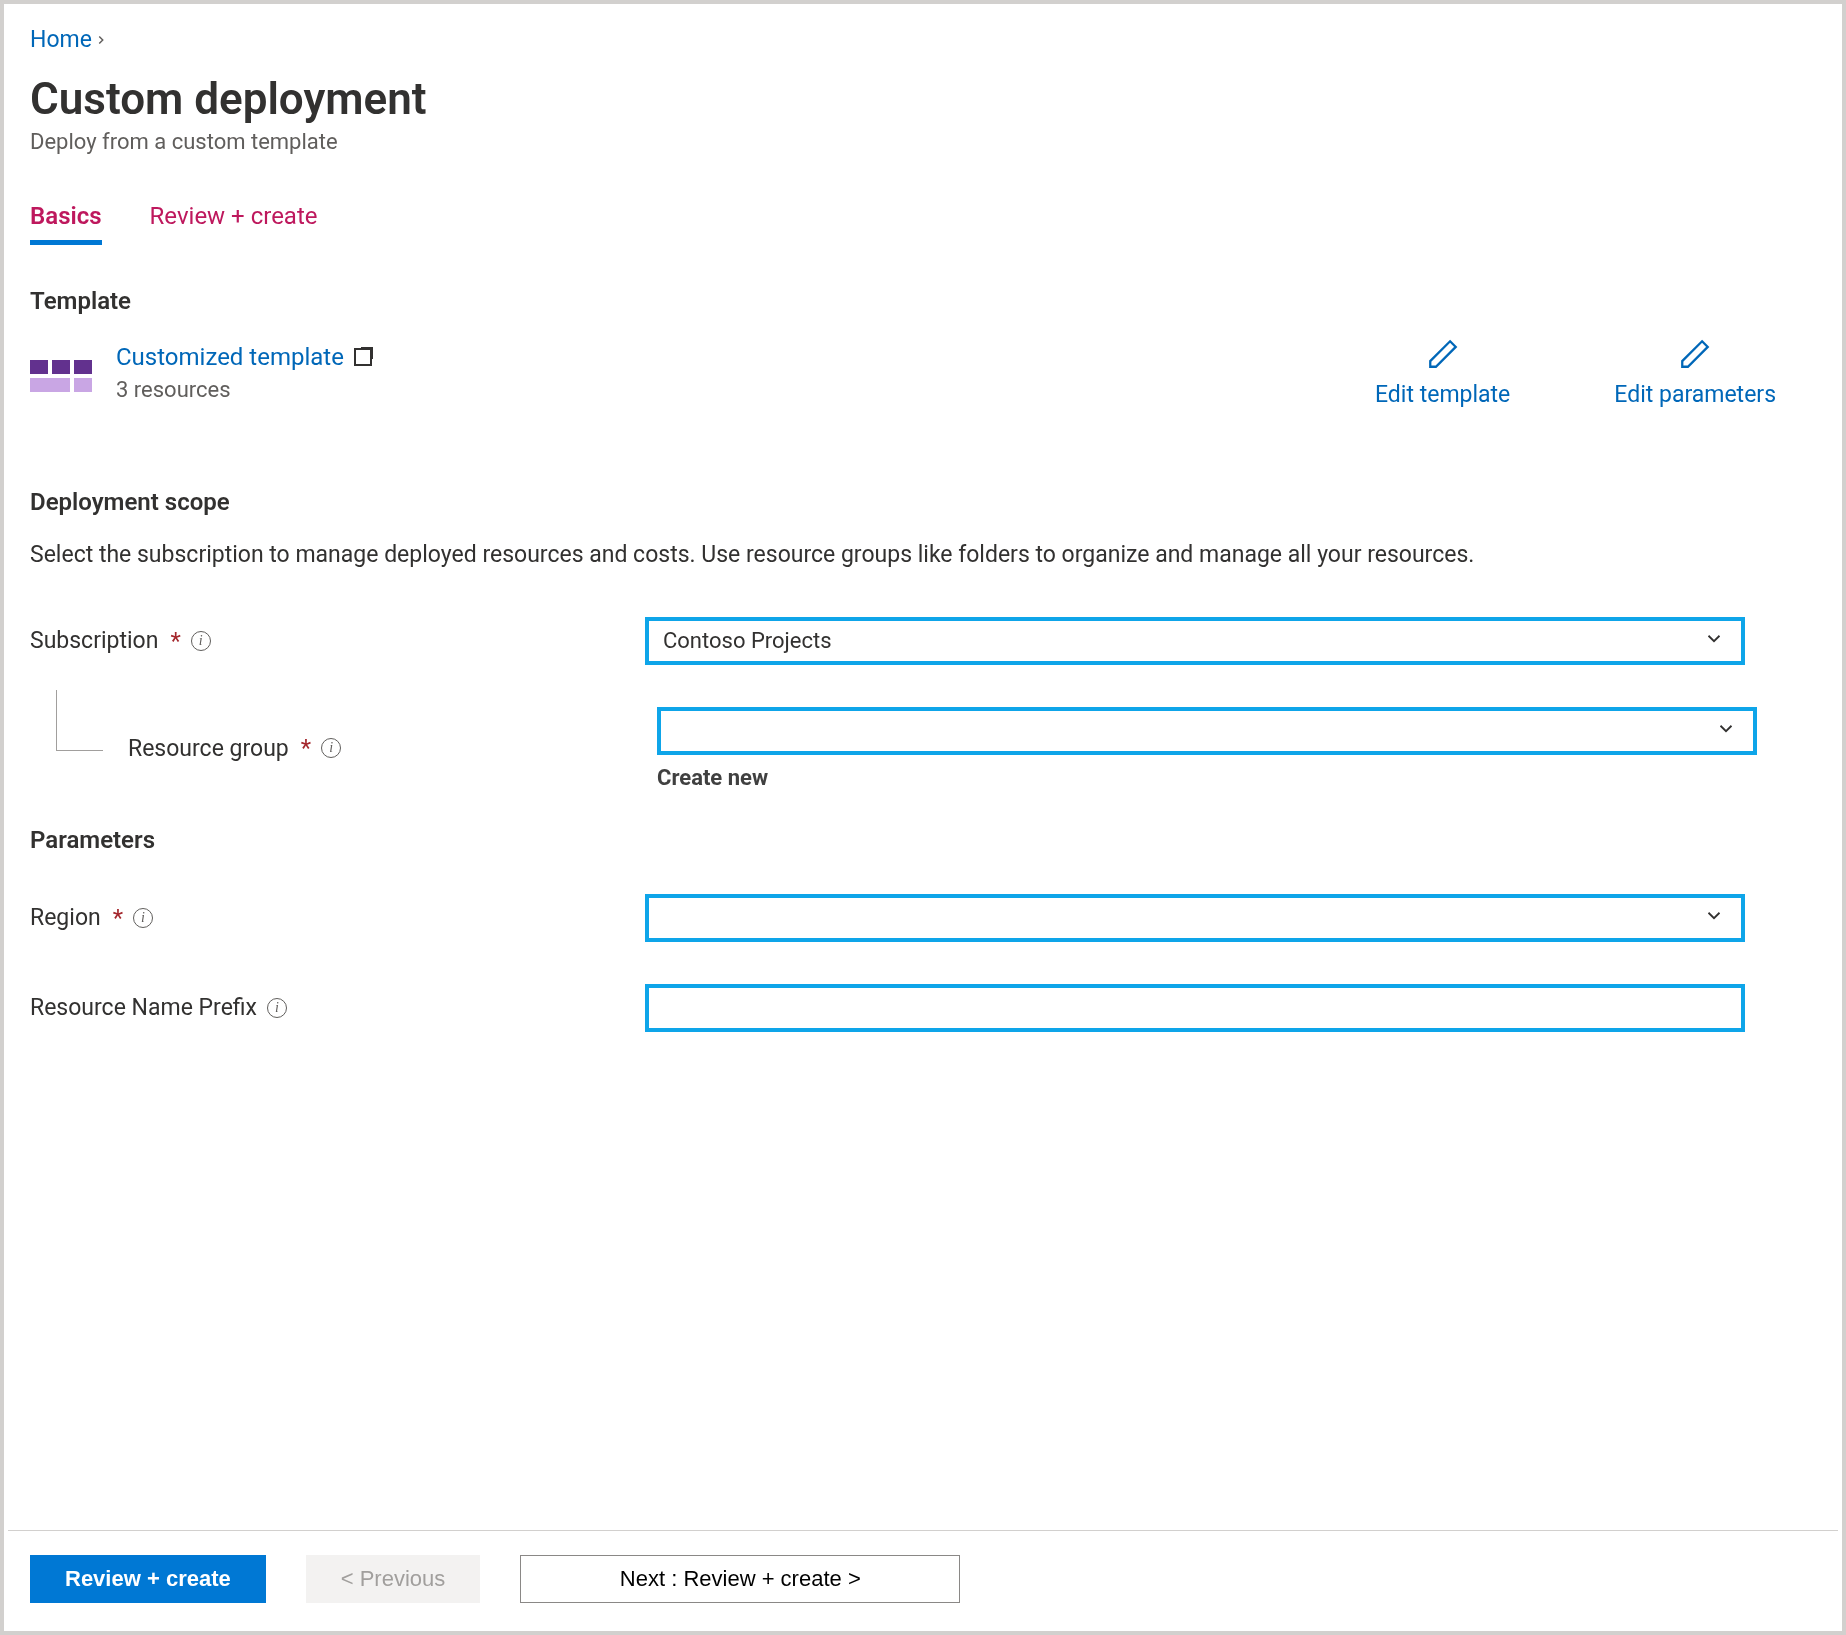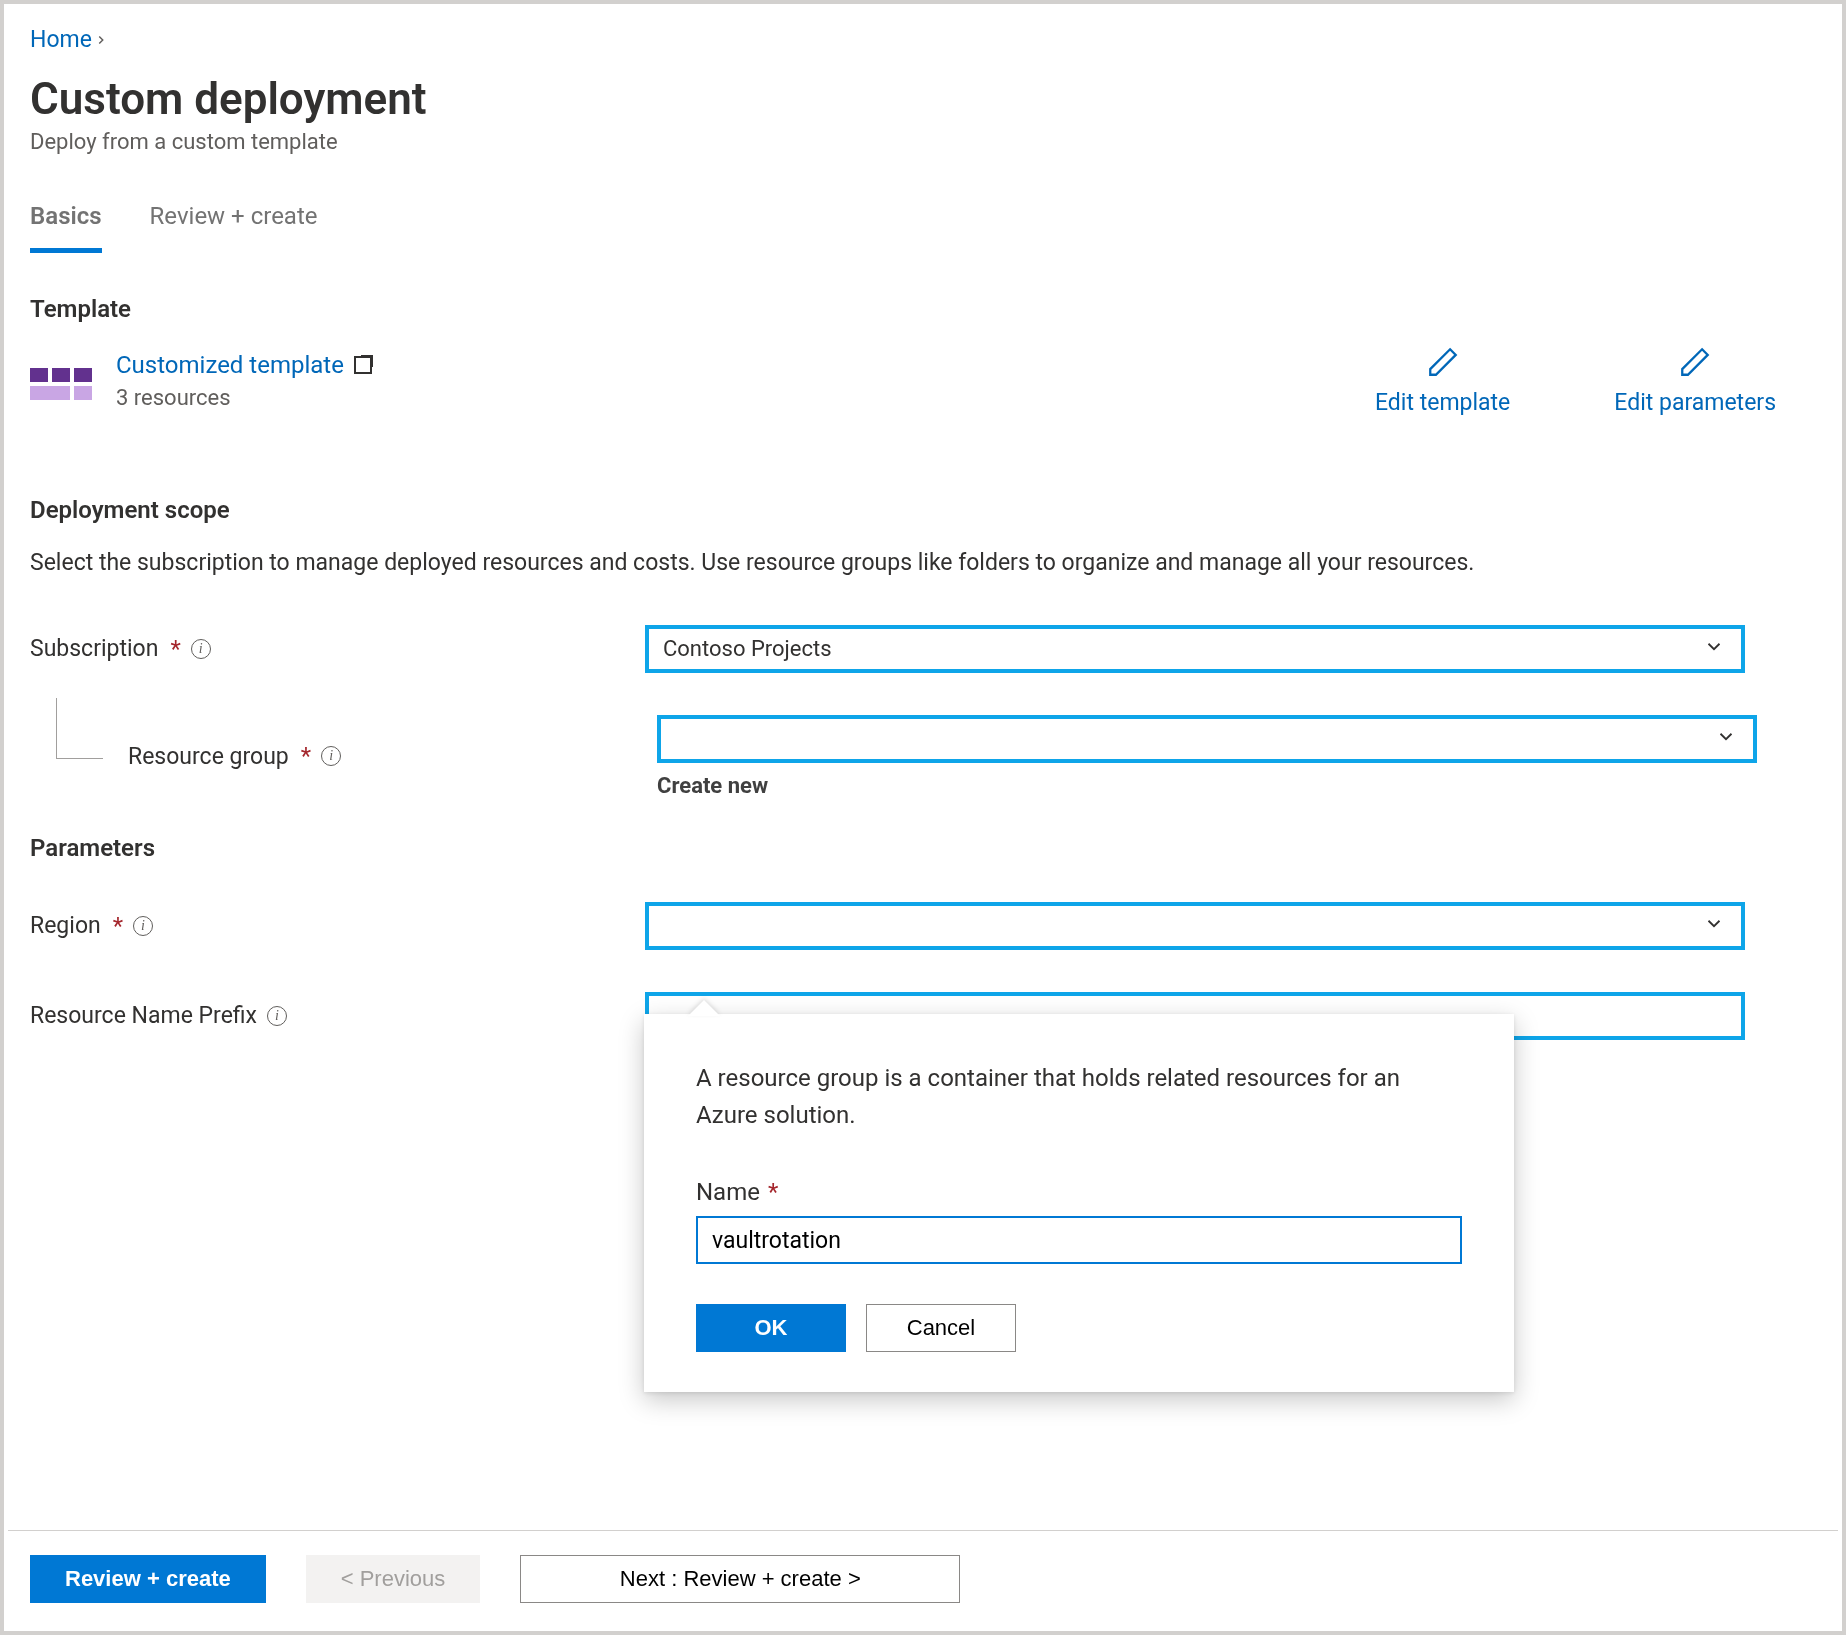--- a/index.html
+++ b/index.html
@@ -47,23 +47,23 @@
   }
   
   .tabs {
     display: flex;
     gap: 48px;
     border-bottom: 0;
     margin-bottom: 42px;
   }
   .tab {
     font-size: 24px;
-    padding: 0 0 18px 0;
+    padding: 0 0 10px 0;
     cursor: pointer;
-    color: #737373;
+    color: #be185d;
     border-bottom: 5px solid transparent;
   }
   .tab.active {
     font-weight: 600;
     border-bottom-color: #0078d4;
   }
   
   .section-heading {
     font-size: 24px;
     font-weight: 600;
@@ -427,33 +427,20 @@
       <span>Resource Name Prefix</span>
       <span class="info">i</span>
     </div>
     <div class="field-cell">
       <div class="select-box" style="cursor:text;">
         <span></span>
       </div>
     </div>
   </div>
 
-  <div class="popover">
-    <div class="callout-arrow"></div>
-    <div class="desc">A resource group is a container that holds related resources for an Azure solution.</div>
-    <div class="field-label">
-      <span>Name</span>
-      <span class="req">*</span>
-    </div>
-    <input class="name-input" type="text" value="vaultrotation" style="">
-    <div class="pop-actions">
-      <button class="btn primary">OK</button>
-      <button class="btn">Cancel</button>
-    </div>
-  </div>
 
   <div class="footer-bar">
     <button class="btn primary">Review + create</button>
     <button class="btn disabled">&lt; Previous</button>
     <button class="btn" style="min-width:440px;">Next : Review + create &gt;</button>
   </div>
 
 </div>
 
 </body></html>

